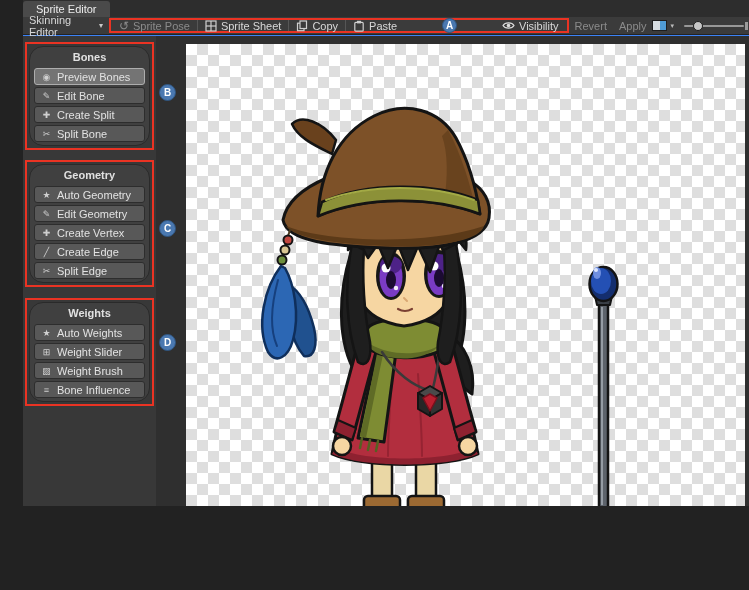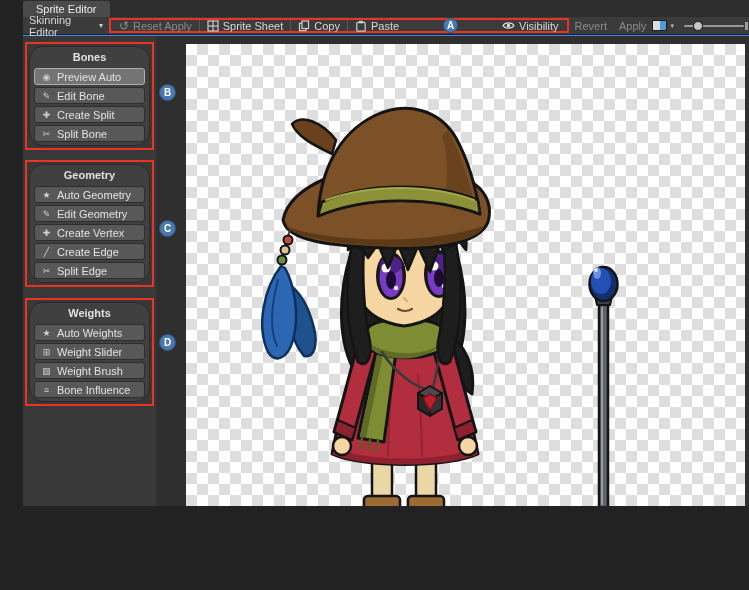--- a/index.html
+++ b/index.html
@@ -76,21 +76,21 @@
 
   <div class="toolbar">
     <div class="dd">
       <span>Skinning Editor</span>
       <span class="caret">▾</span>
     </div>
 
     <div class="boxa">
       <div class="tbtn disabled">
         <span class="uni-icon">↺</span>
-        <span>Reset Apply</span>
+        <span>Sprite Pose</span>
       </div>
       <div class="sep"></div>
       <div class="tbtn">
         <span class="icon12">
           <svg width="12" height="12" viewBox="0 0 12 12" fill="none" stroke="#cfcfcf" stroke-width="1.2">
             <rect x="1" y="1" width="10" height="10"></rect>
               <line x1="6" y1="1" x2="6" y2="11"></line>
               <line x1="1" y1="6" x2="11" y2="6"></line>
           </svg>
         </span>
@@ -157,21 +157,21 @@
 
   <div class="main">
 
     <div class="sidebar">
 
       <div class="redbox" id="boxB">
         <div class="panel">
           <div class="ptitle">Bones</div>
           <div class="pbtn selected">
             <span class="picon">◉</span>
-            <span class="plabel">Preview Auto</span>
+            <span class="plabel">Preview Bones</span>
           </div>
           <div class="pbtn">
             <span class="picon">✎</span>
             <span class="plabel">Edit Bone</span>
           </div>
           <div class="pbtn">
             <span class="picon">✚</span>
             <span class="plabel">Create Split</span>
           </div>
           <div class="pbtn">

